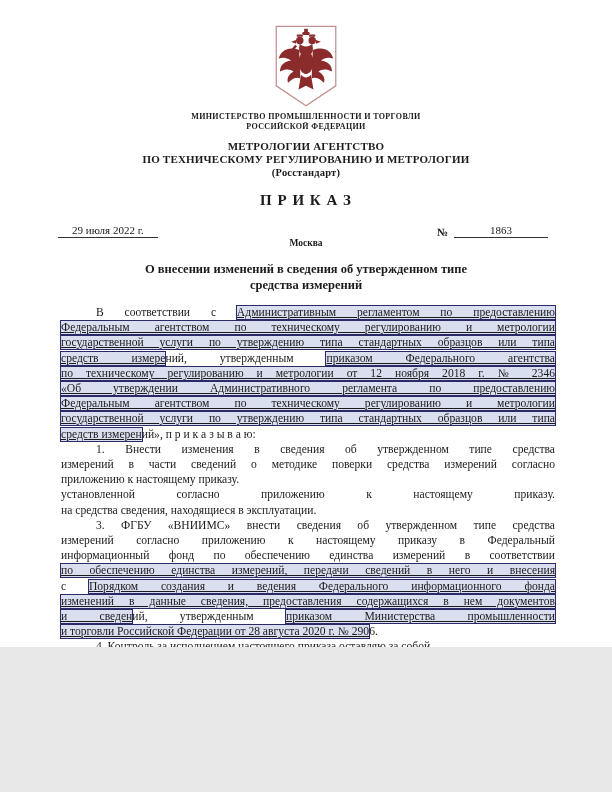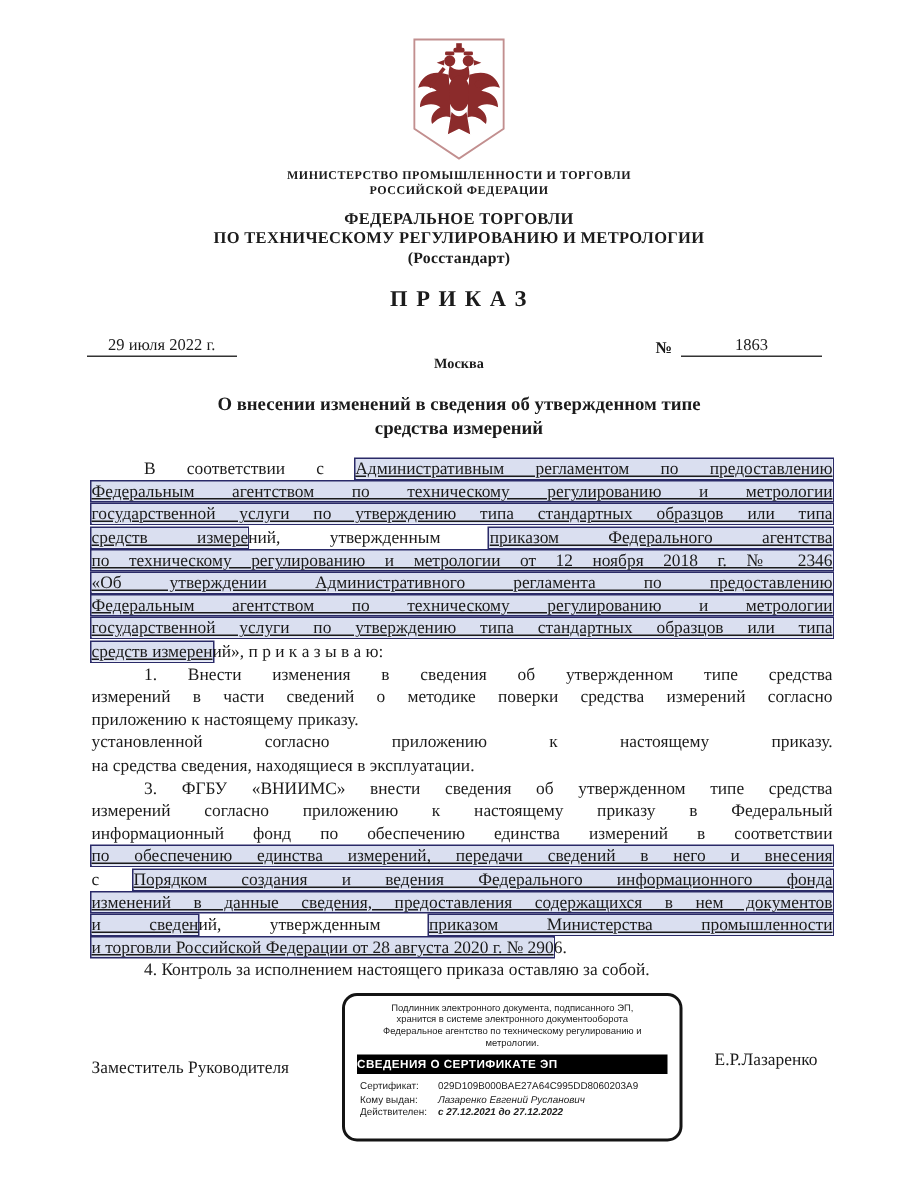--- a/index.html
+++ b/index.html
@@ -1,17 +1,17 @@
 <!DOCTYPE html>
 <html><head>
 <meta charset="utf-8">
 <style>
   html,body { margin:0; padding:0; background:#e8e8e8; }
   .page {
-    position:relative; width:612px; height:792px; margin:0 auto;
+    position:relative; width:612px; height:647px; margin:0 auto;
     background:#ffffff; font-family:"Liberation Serif", serif; color:#1b1b1b;
     overflow:hidden;
   }
   
   .emblem-wrap { width:62px; height:84px; margin:24px auto 0 auto; }
   .ministry { margin-top:4px; text-align:center; font-weight:bold;
     font-size:8px; line-height:10px; letter-spacing:.35px; }
   .agency { margin-top:8px; text-align:center; font-weight:bold;
     font-size:11px; line-height:13px; letter-spacing:.2px; }
   .agency .sub { font-size:10.5px; }
@@ -83,21 +83,21 @@
         <circle cx="71" cy="50" r="4"></circle>
       </g>
     </svg>
   </div>
 
   <div class="ministry">
     <div>МИНИСТЕРСТВО ПРОМЫШЛЕННОСТИ И ТОРГОВЛИ</div>
     <div>РОССИЙСКОЙ ФЕДЕРАЦИИ</div>
   </div>
   <div class="agency">
-    <div>ФЕДЕРАЛЬНОЕ ТОРГОВЛИ</div>
+    <div>МЕТРОЛОГИИ АГЕНТСТВО</div>
     <div>ПО ТЕХНИЧЕСКОМУ РЕГУЛИРОВАНИЮ И МЕТРОЛОГИИ</div>
     <div class="sub">(Росстандарт)</div>
   </div>
 
   <div class="doc-type">П Р И К А З</div>
 
   <div class="meta-row">
     <span class="u-line">29 июля 2022 г.</span>
     <span class="num-block">
       <span>№</span>

